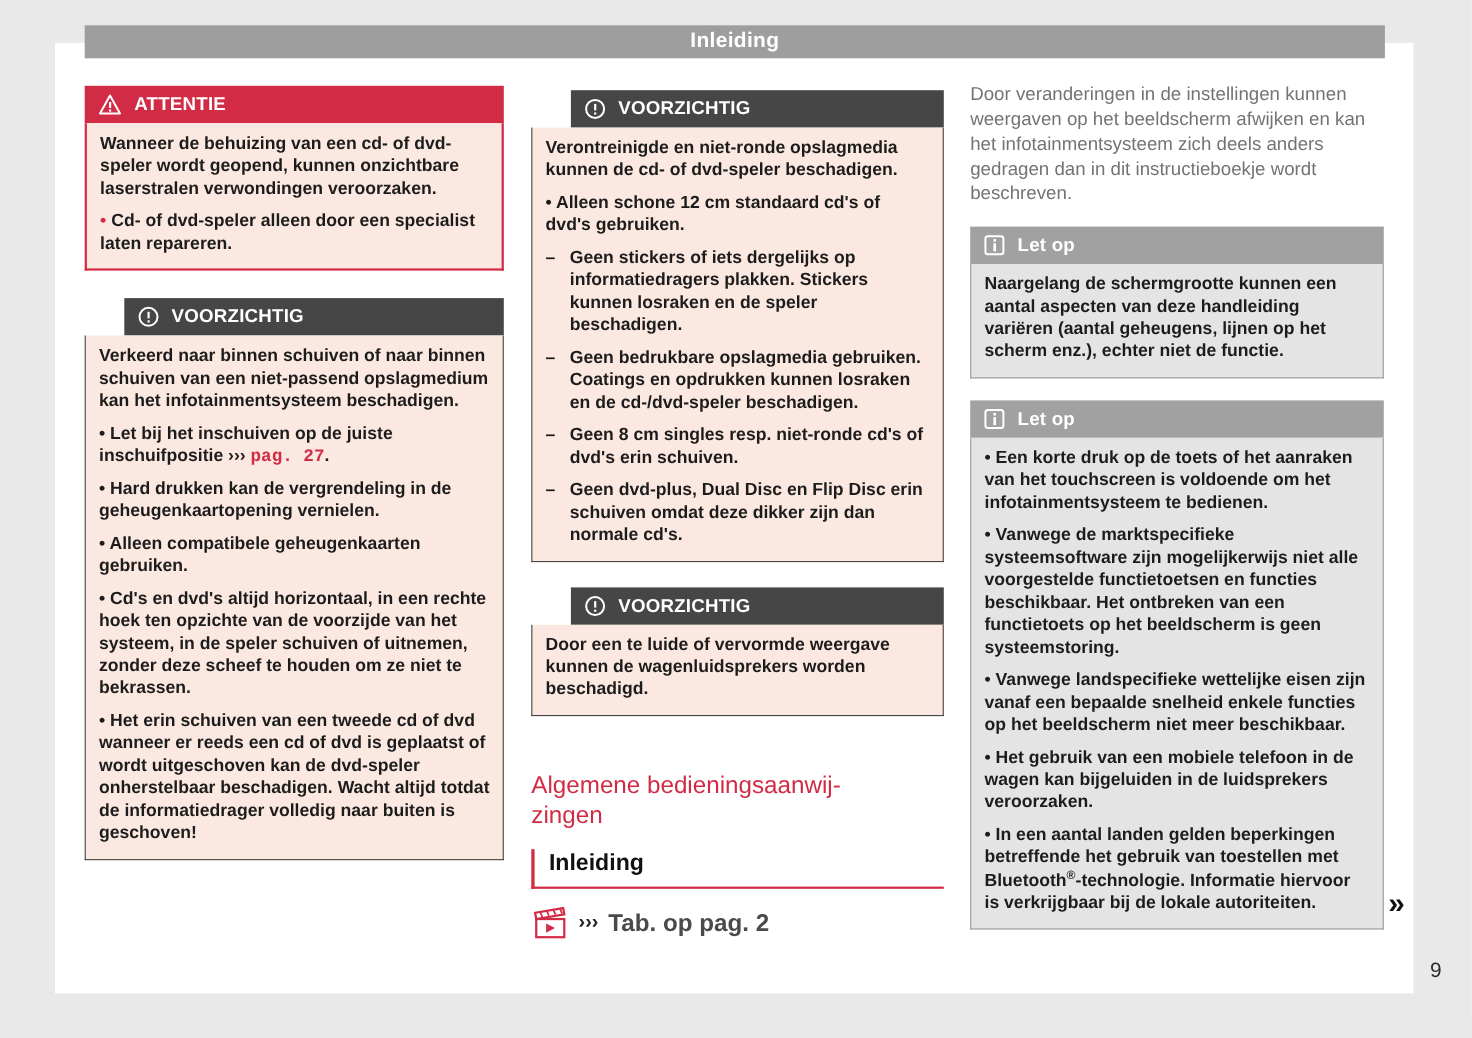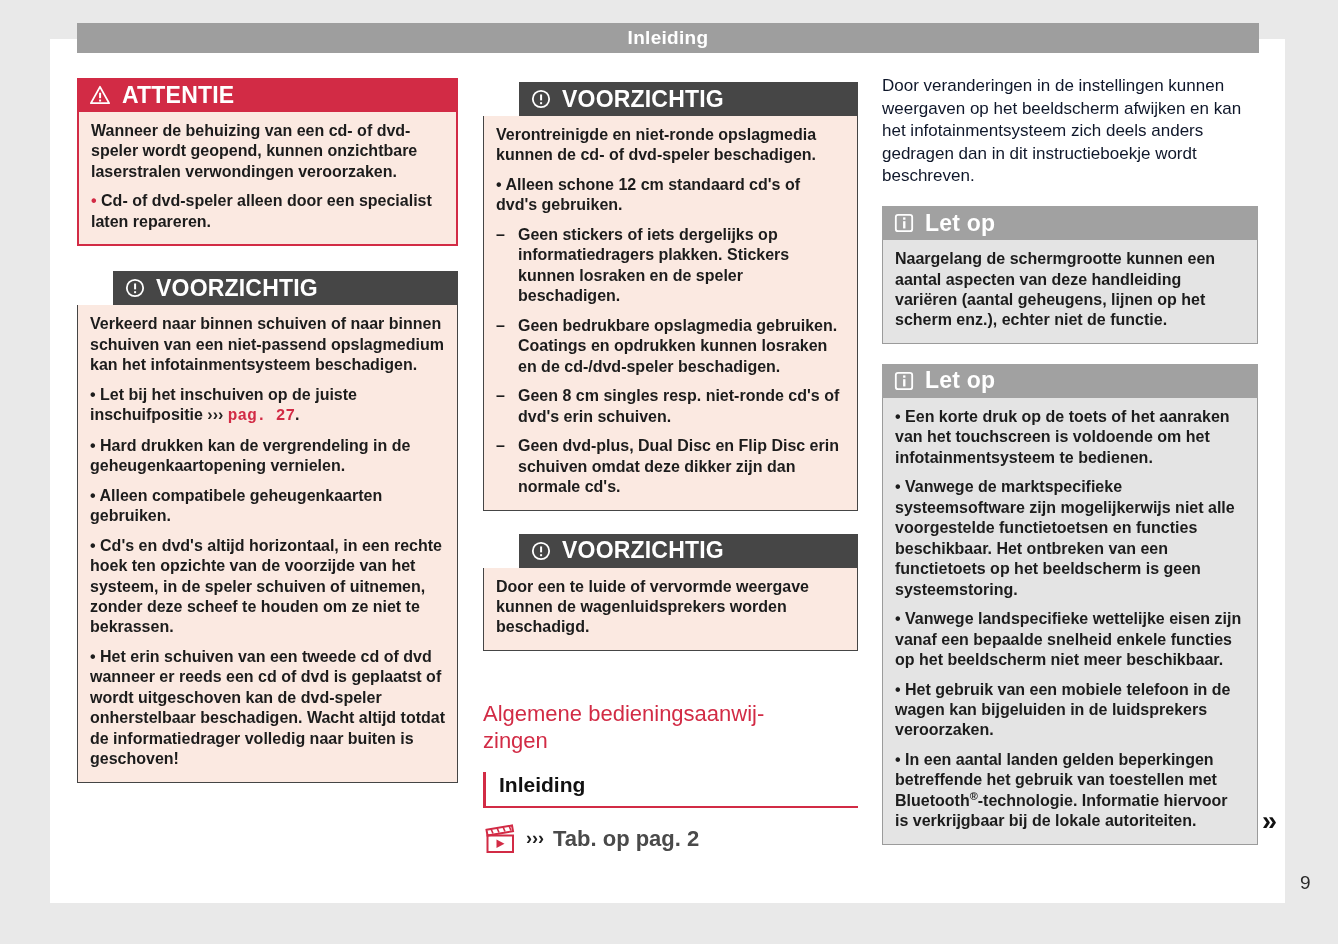--- a/index.html
+++ b/index.html
@@ -22,21 +22,21 @@
   .col{position:absolute;display:flex;flex-direction:column;}
   .col-left{left:77px;top:78px;width:381px;}
   .col-mid{left:483px;top:82px;width:375px;}
   .col-right{left:882px;top:75px;width:376px;}
 
   
   .box{width:100%;box-sizing:border-box;}
   .box-head{
     height:34px;display:flex;align-items:center;gap:11px;
     padding:0 12px;box-sizing:border-box;
-    color:#fff;font-weight:bold;font-size:23px;letter-spacing:.2px;
+    color:#fff;font-weight:bold;font-size:17px;letter-spacing:.2px;
   }
   .box-head svg{flex:0 0 auto;display:block;}
   .head-red{background:#d22b45;}
   .head-dark{background:#464646;margin-left:36px;}
   .head-gray{background:#a1a1a1;}
   .box-body{
     padding:9px 12px 12px 12px;box-sizing:border-box;
     font-size:16px;font-weight:bold;line-height:1.28;color:#1c1c1c;
   }
   .body-warn{background:#fbe9e1;border:2px solid #d22b45;border-top:none;}
@@ -46,21 +46,21 @@
   .box-body p + p{margin-top:9px;}
   .b-dot{color:#1c1c1c;}
   .b-dot.red{color:#d22b45;}
   .dash-item{position:relative;margin-left:18px;padding-left:22px;}
   .dash-mark{position:absolute;left:0;top:0;}
   .ref-link{color:#d22b45;font-weight:bold;cursor:pointer;font-family:Liberation Mono, monospace;}
   .ref-arrows{color:#222;font-weight:bold;}
 
   
   .intro-par{
-    font-size:17px;font-weight:normal;line-height:1.33;color:#0f172a;margin:0;
+    font-size:17px;font-weight:normal;line-height:1.33;color:#737373;margin:0;
   }
 
   
   .chapter-heading{
     color:#d22b45;font-size:22px;font-weight:normal;line-height:1.22;
     margin:0;white-space:pre-line;
   }
   .section-heading{
     border-left:3px solid #d22b45;border-bottom:2px solid #d22b45;
     padding:1px 0 9px 13px;

